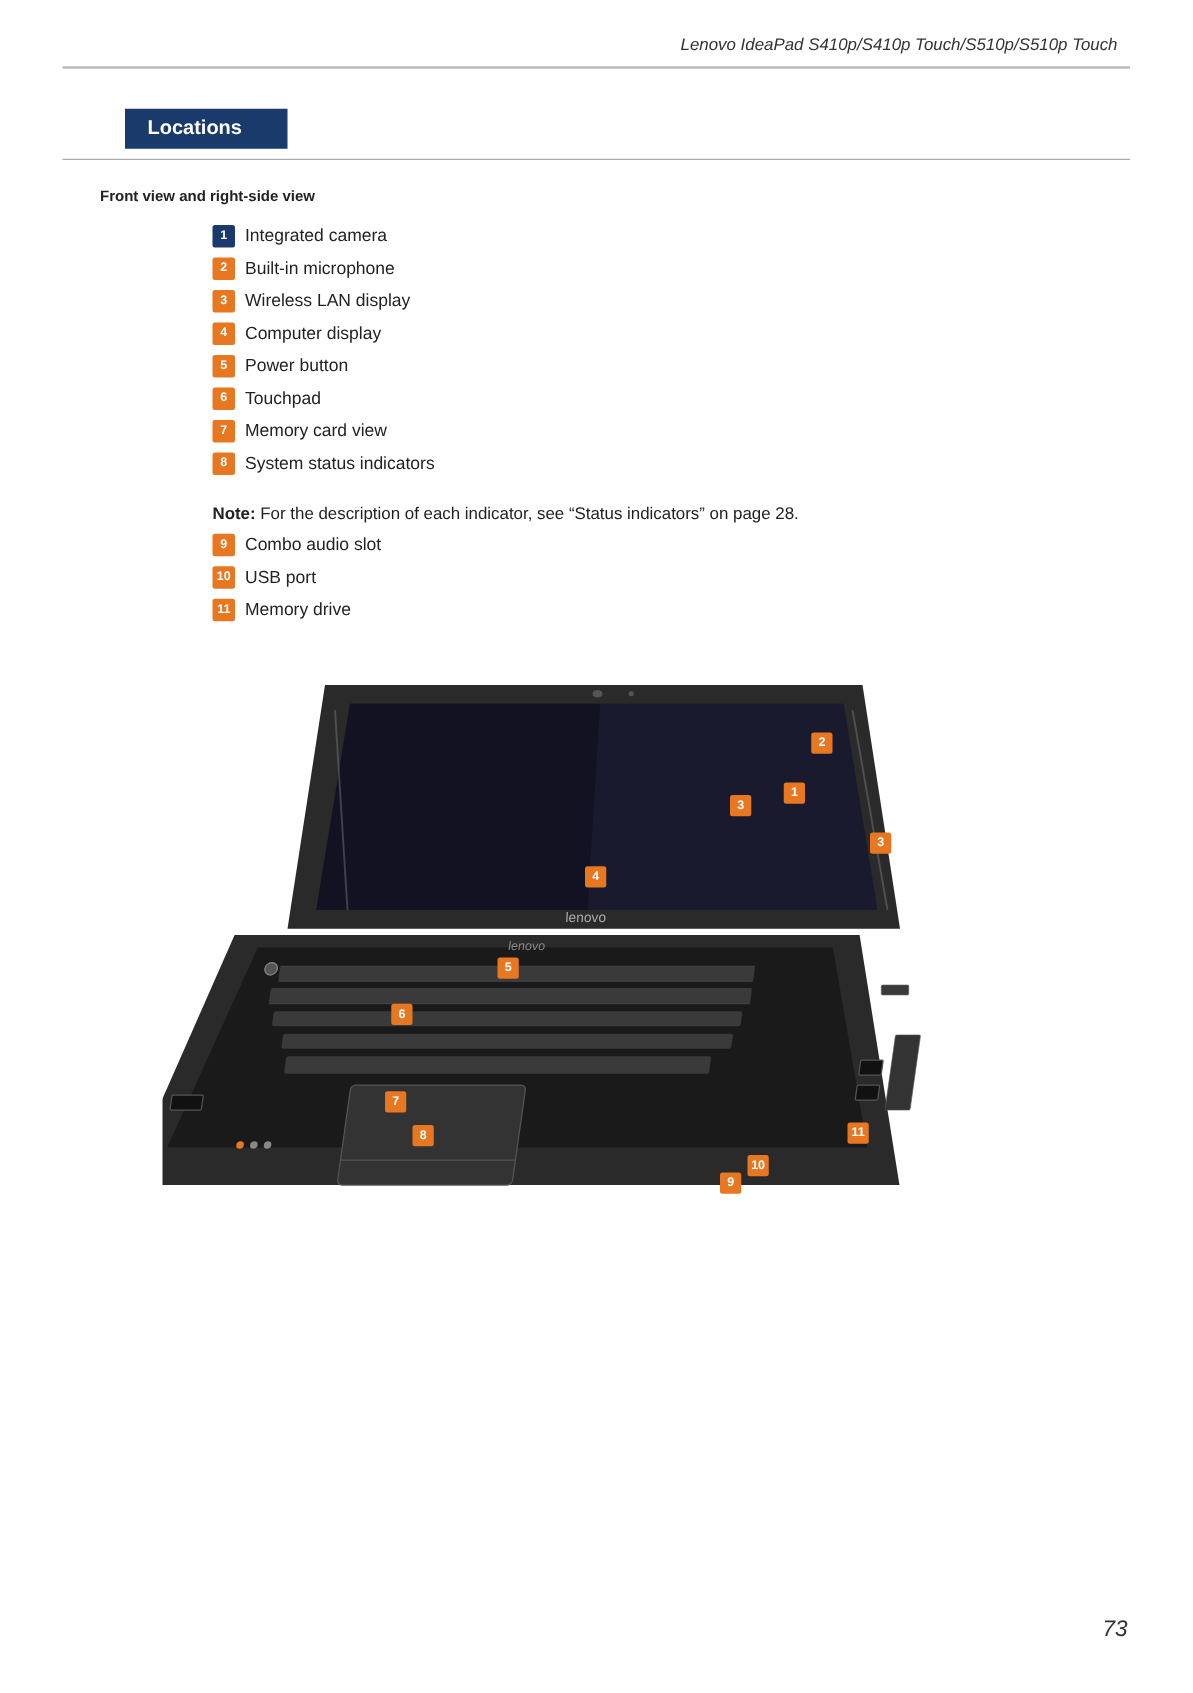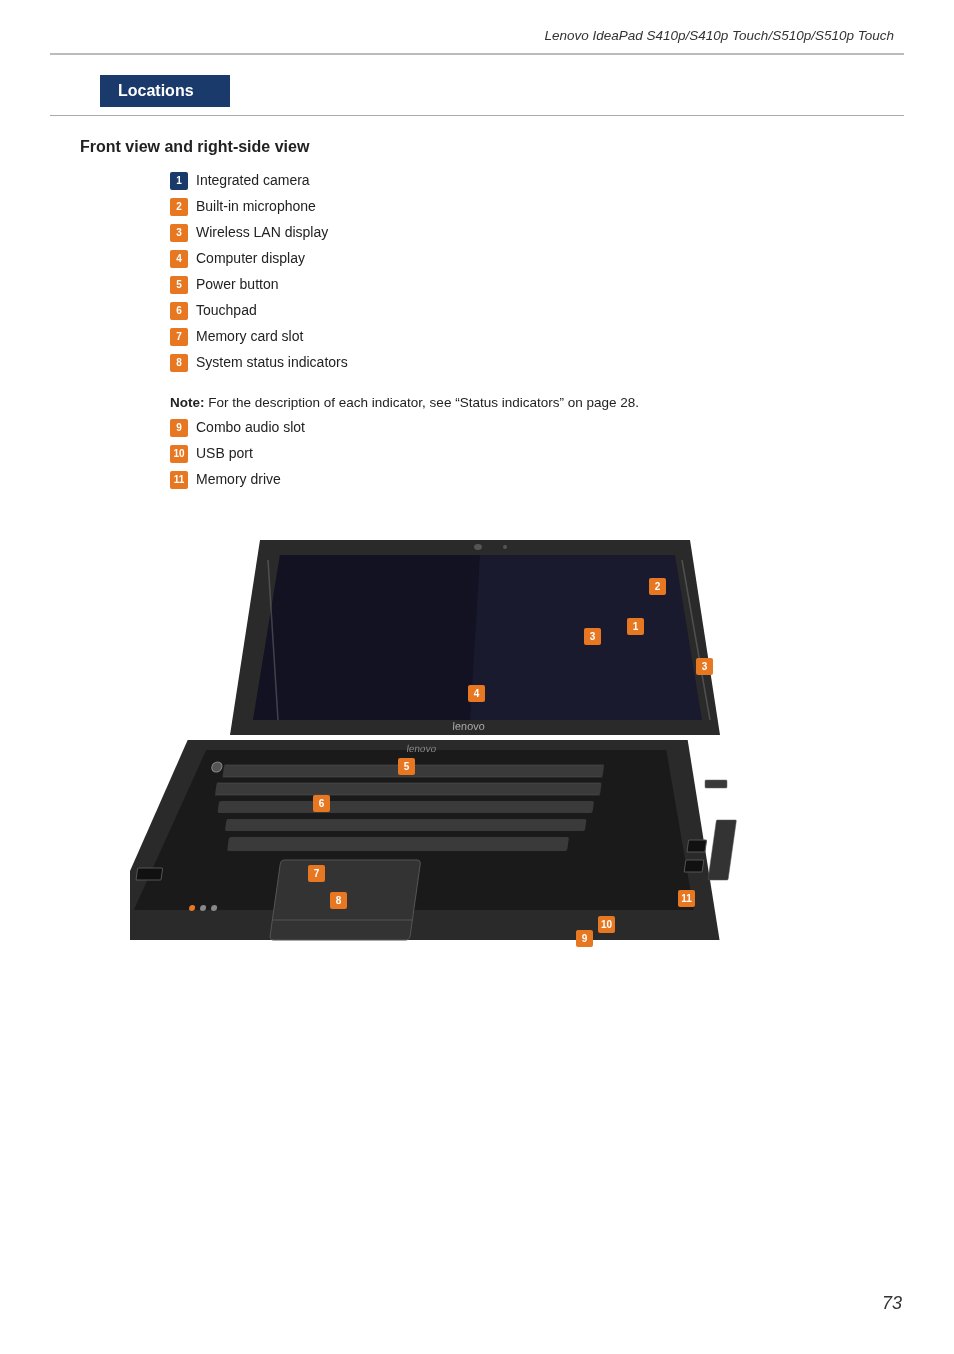--- a/index.html
+++ b/index.html
@@ -32,21 +32,21 @@
       min-width: 130px;
     }
 
     .section-container {
       border-top: 2px solid #bbb;
       margin: 0 50px;
       padding-top: 0;
     }
 
     .subsection-title {
-      font-size: 16px;
+      font-size: 12px;
       font-weight: bold;
       margin: 22px 0 14px 80px;
     }
 
     .item-list {
       list-style: none;
       margin: 0 0 0 170px;
       padding: 0;
     }
 
@@ -133,21 +133,21 @@
     }
   </style>
 </head>
 <body>
 
 <div class="page-header">
   <span>Lenovo IdeaPad S410p/S410p Touch/S510p/S510p Touch</span>
 </div>
 
 <div class="section-container">
-  <div style="margin: 0 0 0 0; padding-top:2px;">
+  <div style="margin: 0 0 0 0; padding-top:14px;">
     <div class="section-banner">Locations</div>
   </div>
 </div>
 <hr class="divider-line">
 
 <div class="subsection-title">Front view and right-side view</div>
 
 <ul class="item-list" id="item-list-1">
     <li>
       <span class="item-badge blue">1</span>
@@ -168,21 +168,21 @@
     <li>
       <span class="item-badge">5</span>
       <span>Power button</span>
     </li>
     <li>
       <span class="item-badge">6</span>
       <span>Touchpad</span>
     </li>
     <li>
       <span class="item-badge">7</span>
-      <span>Memory card slot</span>
+      <span>Memory card view</span>
     </li>
     <li>
       <span class="item-badge">8</span>
       <span>System status indicators</span>
     </li>
   </ul>
 
 <div class="note-text">
   <strong>Note:</strong><span> For the description of each indicator, see “Status indicators” on page 28.</span>
 </div>

